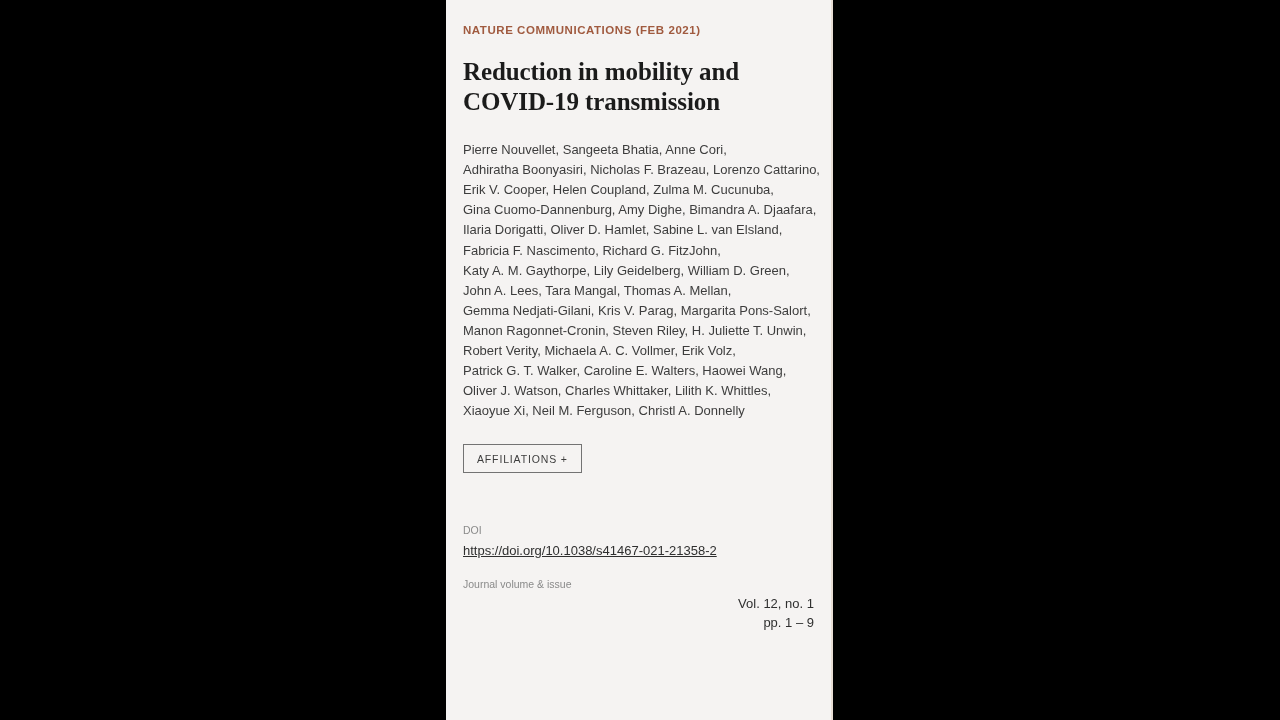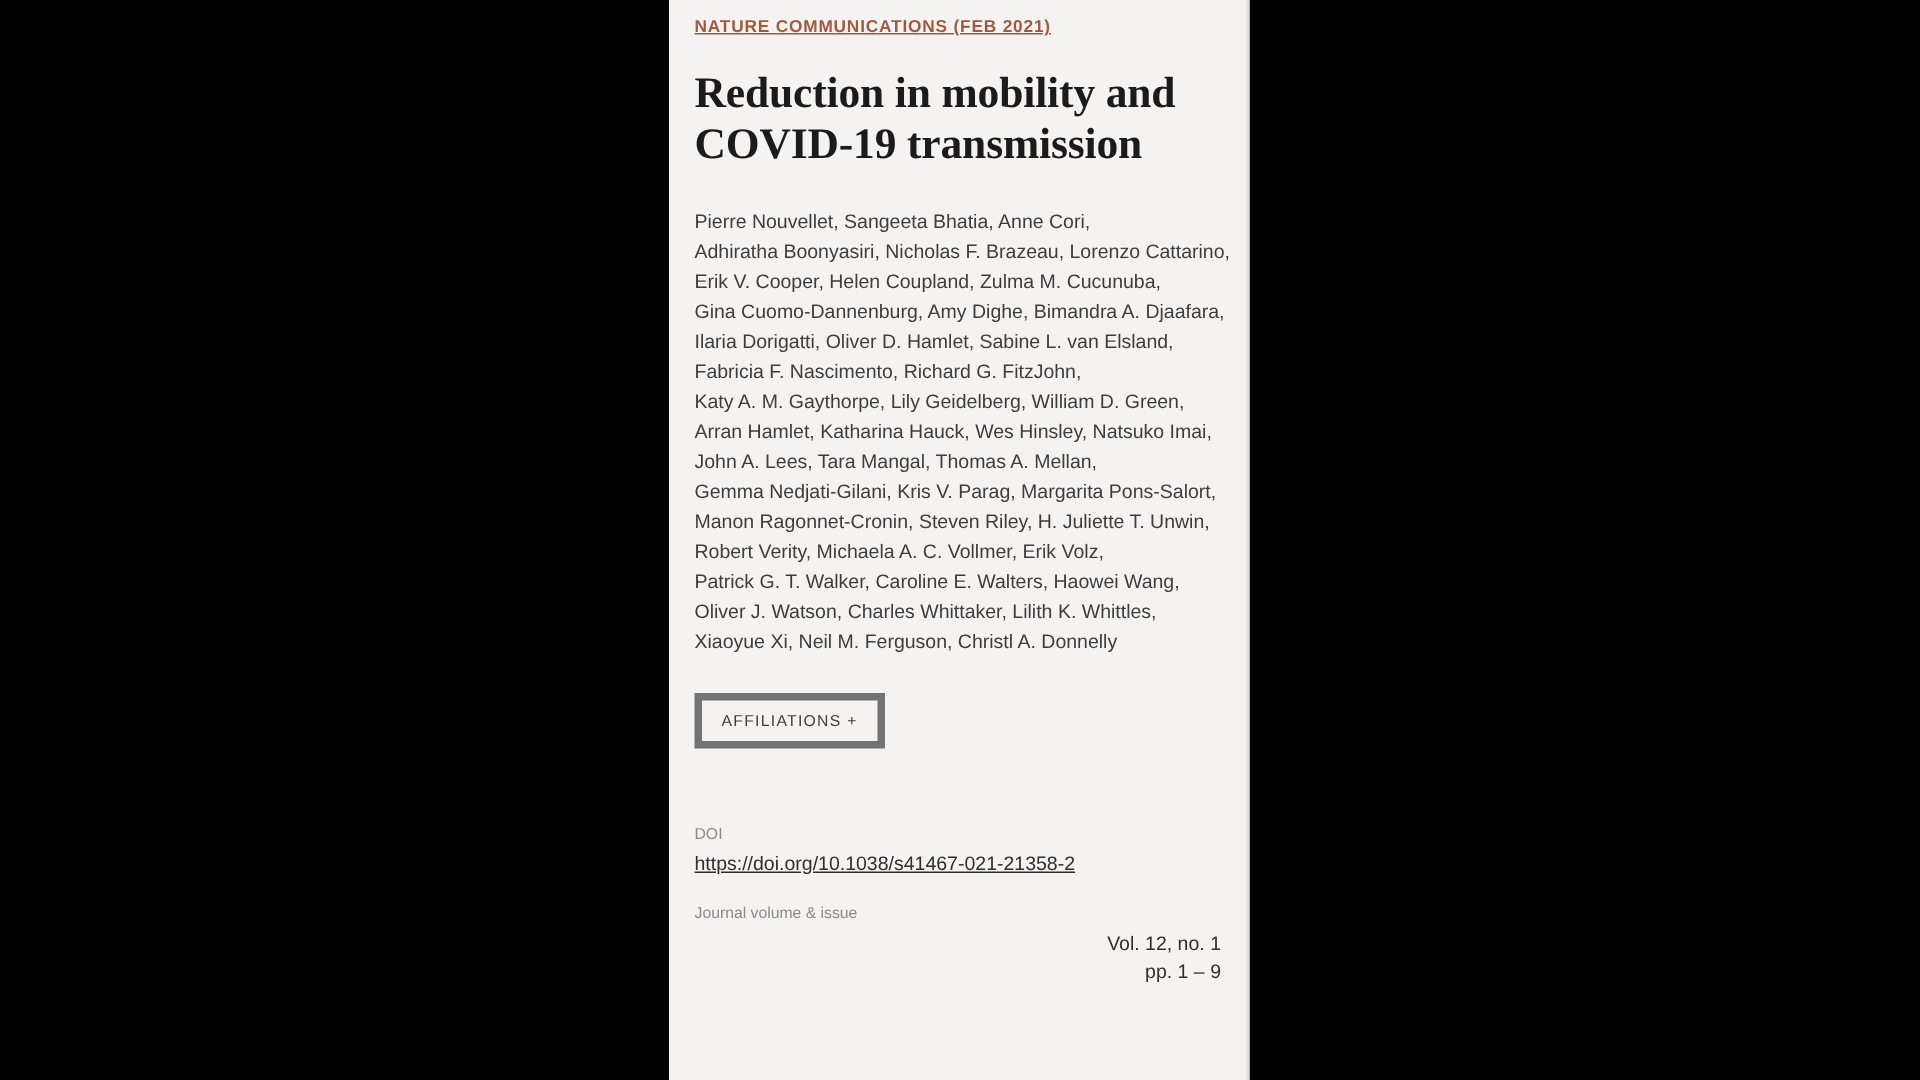--- a/index.html
+++ b/index.html
@@ -40,35 +40,34 @@
     width: 387px;
     height: 720px;
     background: #f5f3f2;
     border-right: 2px solid #e9ded5;
     box-sizing: border-box;
     padding: 0 17px;
     overflow: hidden;
   }
 
   .kicker {
-    margin: 12px 0 0 0;
+    margin: 24px 0 0 0;
     font-family: "Liberation Sans", sans-serif;
     font-size: 11.5px;
     font-weight: bold;
     letter-spacing: 0.55px;
     color: #a05a3f;
     text-transform: uppercase;
     line-height: 1.2;
-    text-decoration: underline;
   }
 
   .article-title {
     margin: 19px 0 0 0;
     font-family: "Liberation Serif", serif;
-    font-size: 29px;
+    font-size: 25px;
     font-weight: bold;
     line-height: 1.19;
     color: #1b1b1b;
     letter-spacing: -0.1px;
   }
 
   .authors {
     margin: 24px 0 0 0;
     font-family: "Liberation Sans", sans-serif;
     font-size: 13px;
@@ -78,21 +77,21 @@
   .authors .author-line {
     display: block;
     white-space: nowrap;
   }
 
   .affiliations-button {
     display: inline-block;
     margin: 23px 0 0 0;
     padding: 9px 13px 8px 13px;
     background: transparent;
-    border: 5px solid #737373;
+    border: 1px solid #737373;
     border-radius: 0;
     font-family: "Liberation Sans", sans-serif;
     font-size: 10.5px;
     letter-spacing: 0.85px;
     color: #3d3d3d;
     text-transform: uppercase;
     cursor: pointer;
     line-height: 1;
   }
 
@@ -143,21 +142,20 @@
     </h1>
 
     <div class="authors">
       <span class="author-line">Pierre Nouvellet, Sangeeta Bhatia, Anne Cori,</span>
       <span class="author-line">Adhiratha Boonyasiri, Nicholas F. Brazeau, Lorenzo Cattarino,</span>
       <span class="author-line">Erik V. Cooper, Helen Coupland, Zulma M. Cucunuba,</span>
       <span class="author-line">Gina Cuomo-Dannenburg, Amy Dighe, Bimandra A. Djaafara,</span>
       <span class="author-line">Ilaria Dorigatti, Oliver D. Hamlet, Sabine L. van Elsland,</span>
       <span class="author-line">Fabricia F. Nascimento, Richard G. FitzJohn,</span>
       <span class="author-line">Katy A. M. Gaythorpe, Lily Geidelberg, William D. Green,</span>
-      <span class="author-line">Arran Hamlet, Katharina Hauck, Wes Hinsley, Natsuko Imai,</span>
       <span class="author-line">John A. Lees, Tara Mangal, Thomas A. Mellan,</span>
       <span class="author-line">Gemma Nedjati-Gilani, Kris V. Parag, Margarita Pons-Salort,</span>
       <span class="author-line">Manon Ragonnet-Cronin, Steven Riley, H. Juliette T. Unwin,</span>
       <span class="author-line">Robert Verity, Michaela A. C. Vollmer, Erik Volz,</span>
       <span class="author-line">Patrick G. T. Walker, Caroline E. Walters, Haowei Wang,</span>
       <span class="author-line">Oliver J. Watson, Charles Whittaker, Lilith K. Whittles,</span>
       <span class="author-line">Xiaoyue Xi, Neil M. Ferguson, Christl A. Donnelly</span>
     </div>
 
     <button class="affiliations-button">AFFILIATIONS +</button>

